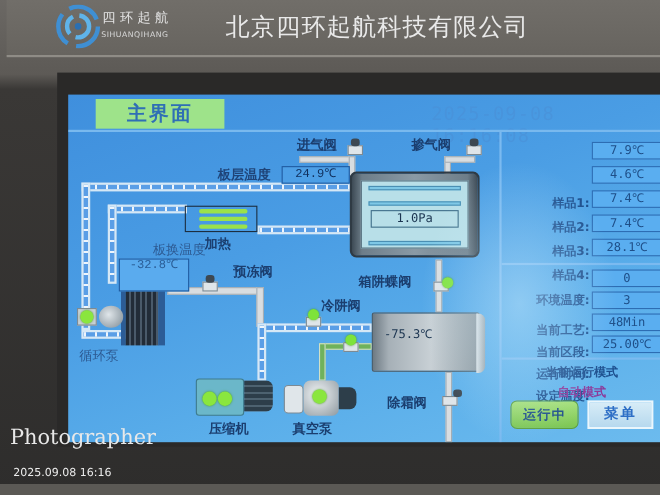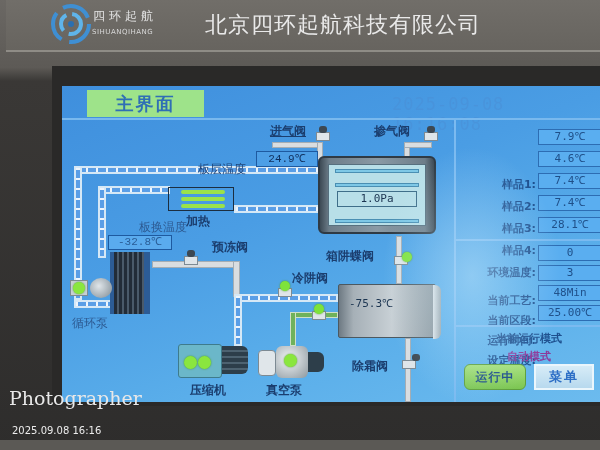--- a/index.html
+++ b/index.html
@@ -148,25 +148,25 @@
       <div class="head"></div>
     </div>
   <div class="label" style="left:208px; top:37px;text-decoration:underline;">进气阀</div>
 
   <div class="valve" style="left:358px; top:40px;">
       <div class="body"></div>
       <div class="head"></div>
     </div>
   <div class="label" style="left:312px; top:37px;">掺气阀</div>
 
-  <div class="label" style="left:136px; top:75px; font-weight:normal; color:#1f4478;">板层温度</div>
+  <div class="label" style="left:136px; top:65px; font-weight:bold; color:#1f4478;">板层温度</div>
   <div class="valbox" style="left:194px; top:65px; width:62px; height:16px; line-height:14px;">24.9℃</div>
 
   <div class="label lt" style="left:48px; top:133px;margin-left:29px;">板换温度</div>
-  <div class="valbox" style="left:46px; top:149px; width:64px; height:15px; line-height:13px; background:#5aabee; color:#2a5d96;">-32.8℃</div>
+  <div class="valbox" style="left:46px; top:149px; width:64px; height:30px; line-height:13px; background:#5aabee; color:#2a5d96;">-32.8℃</div>
 
   <div class="valve" style="left:118px; top:164px;">
       <div class="body"></div>
       <div class="head"></div>
     </div>
   <div class="label" style="left:150px; top:153px;">预冻阀</div>
 
   <div class="label" style="left:264px; top:162px;">箱阱蝶阀</div>
   <div class="valve" style="left:328px; top:164px;">
       <div class="body"></div>

